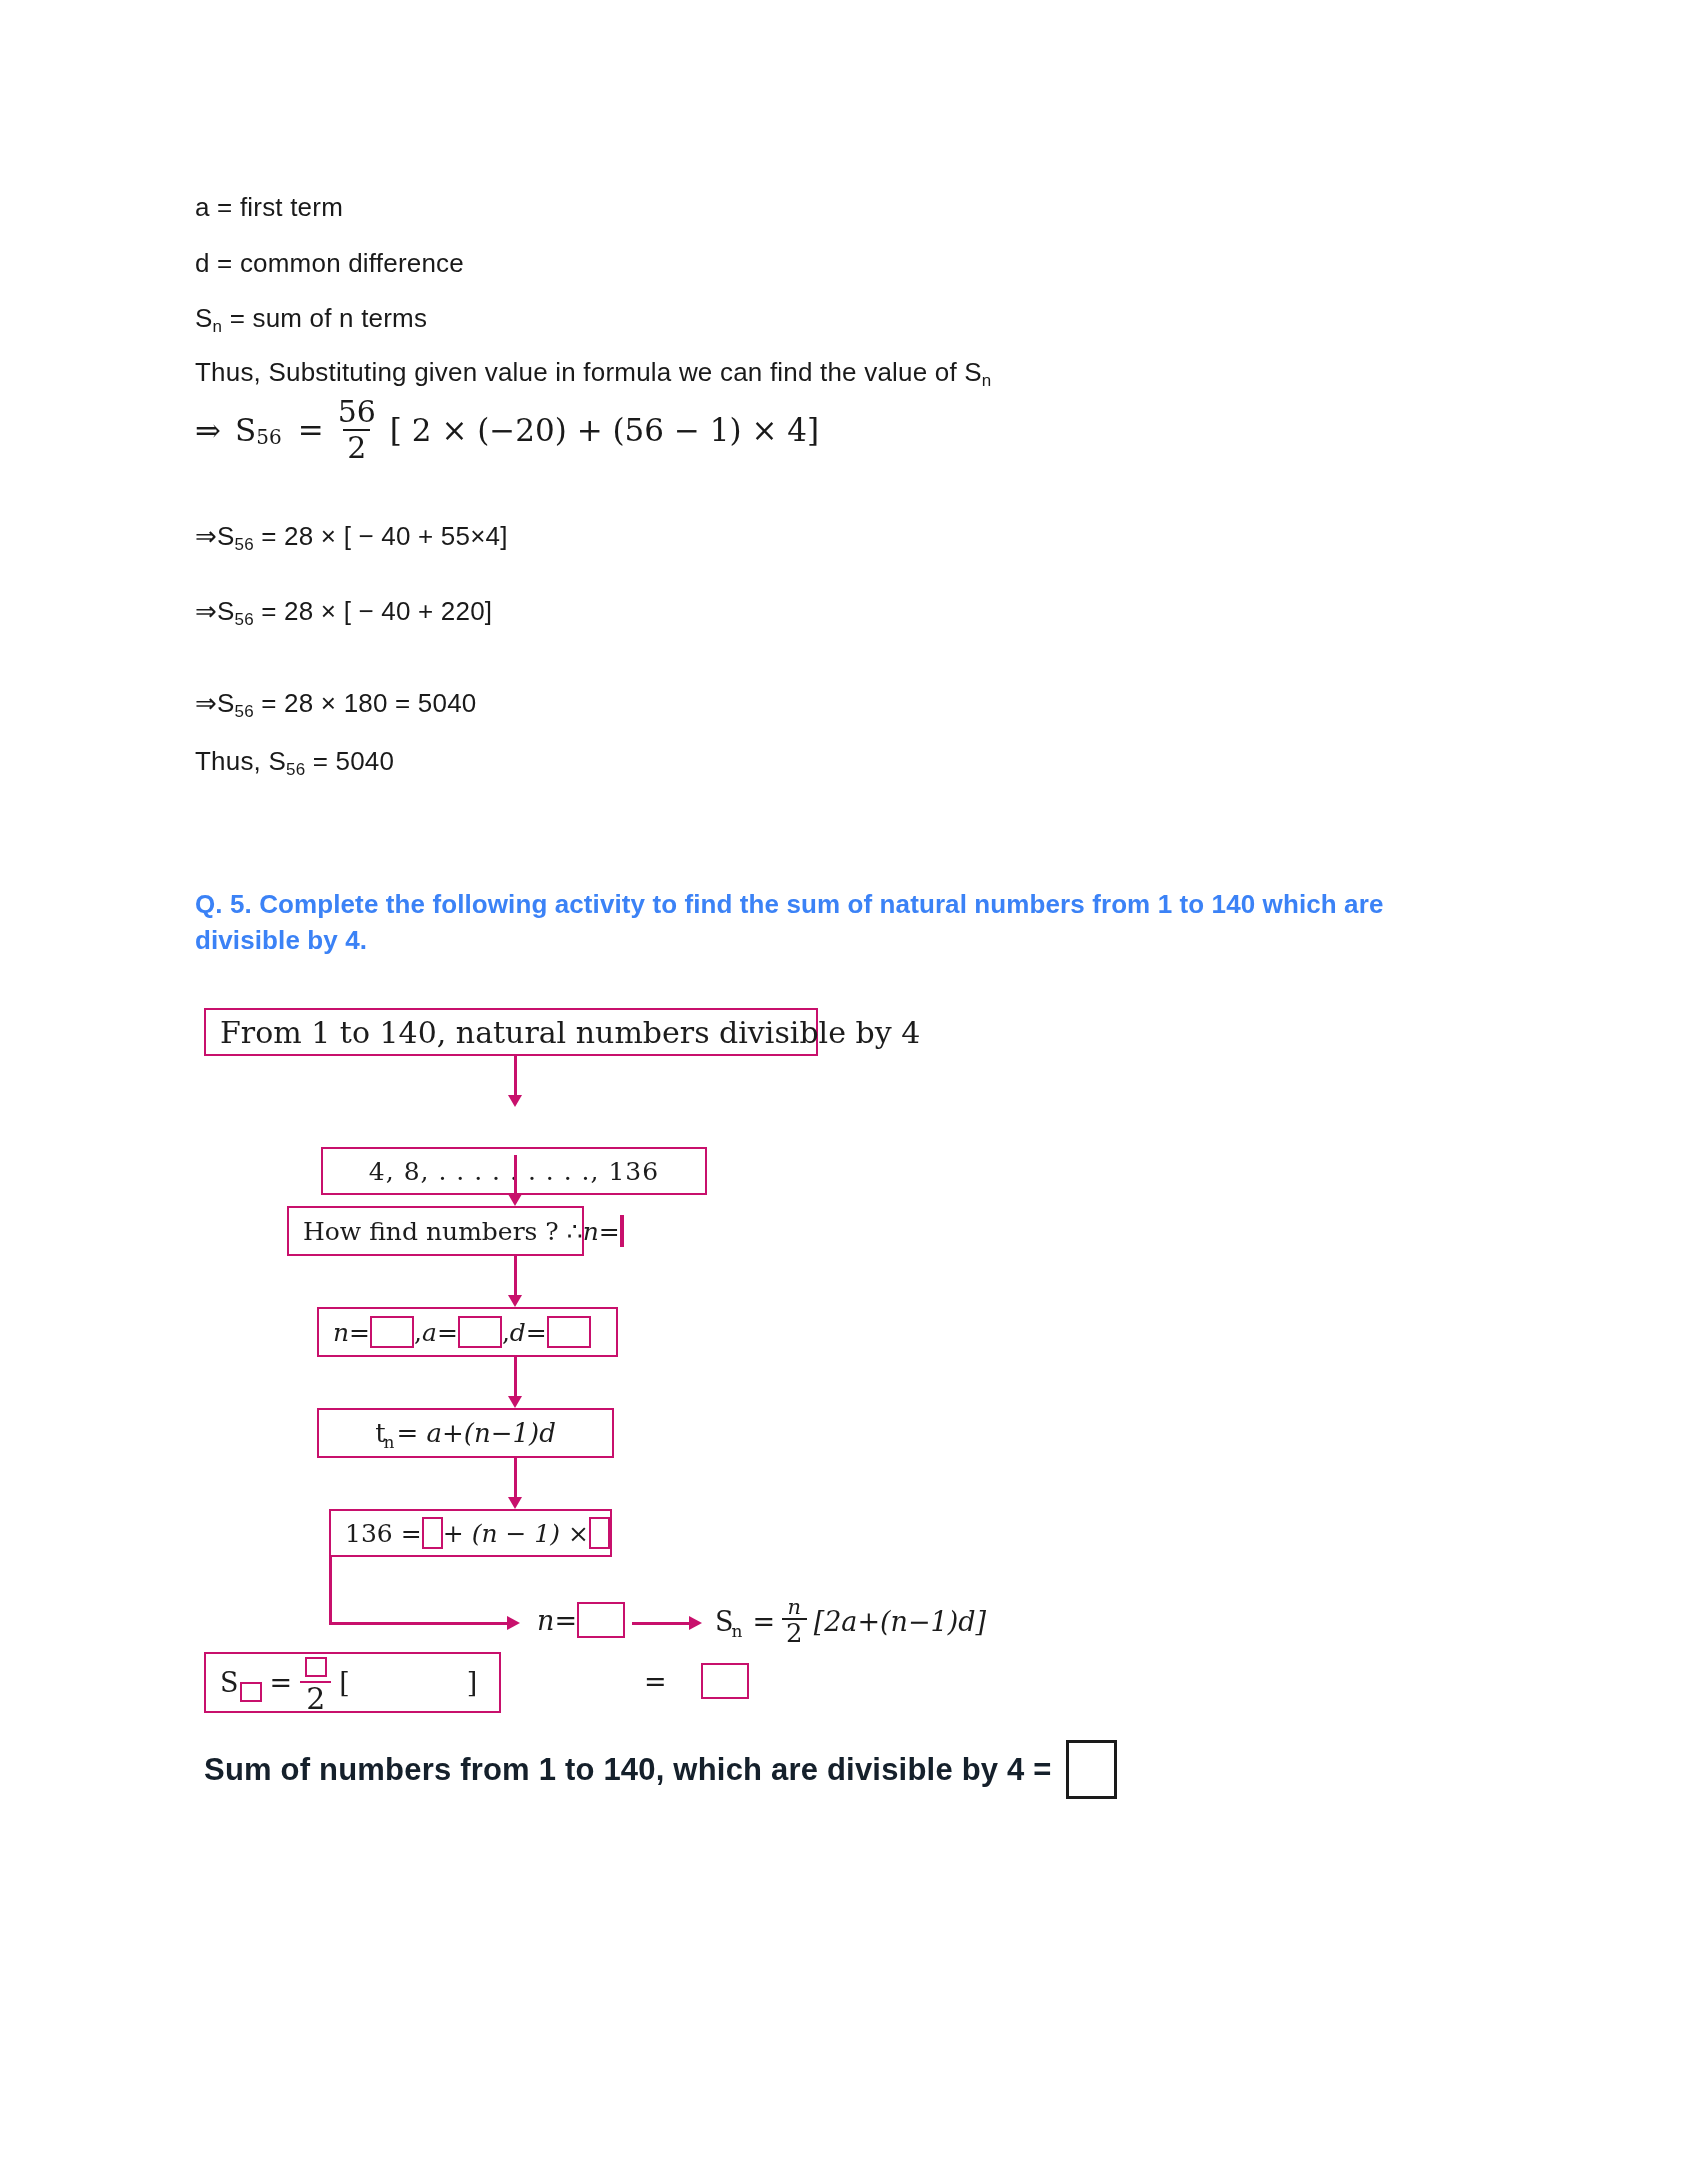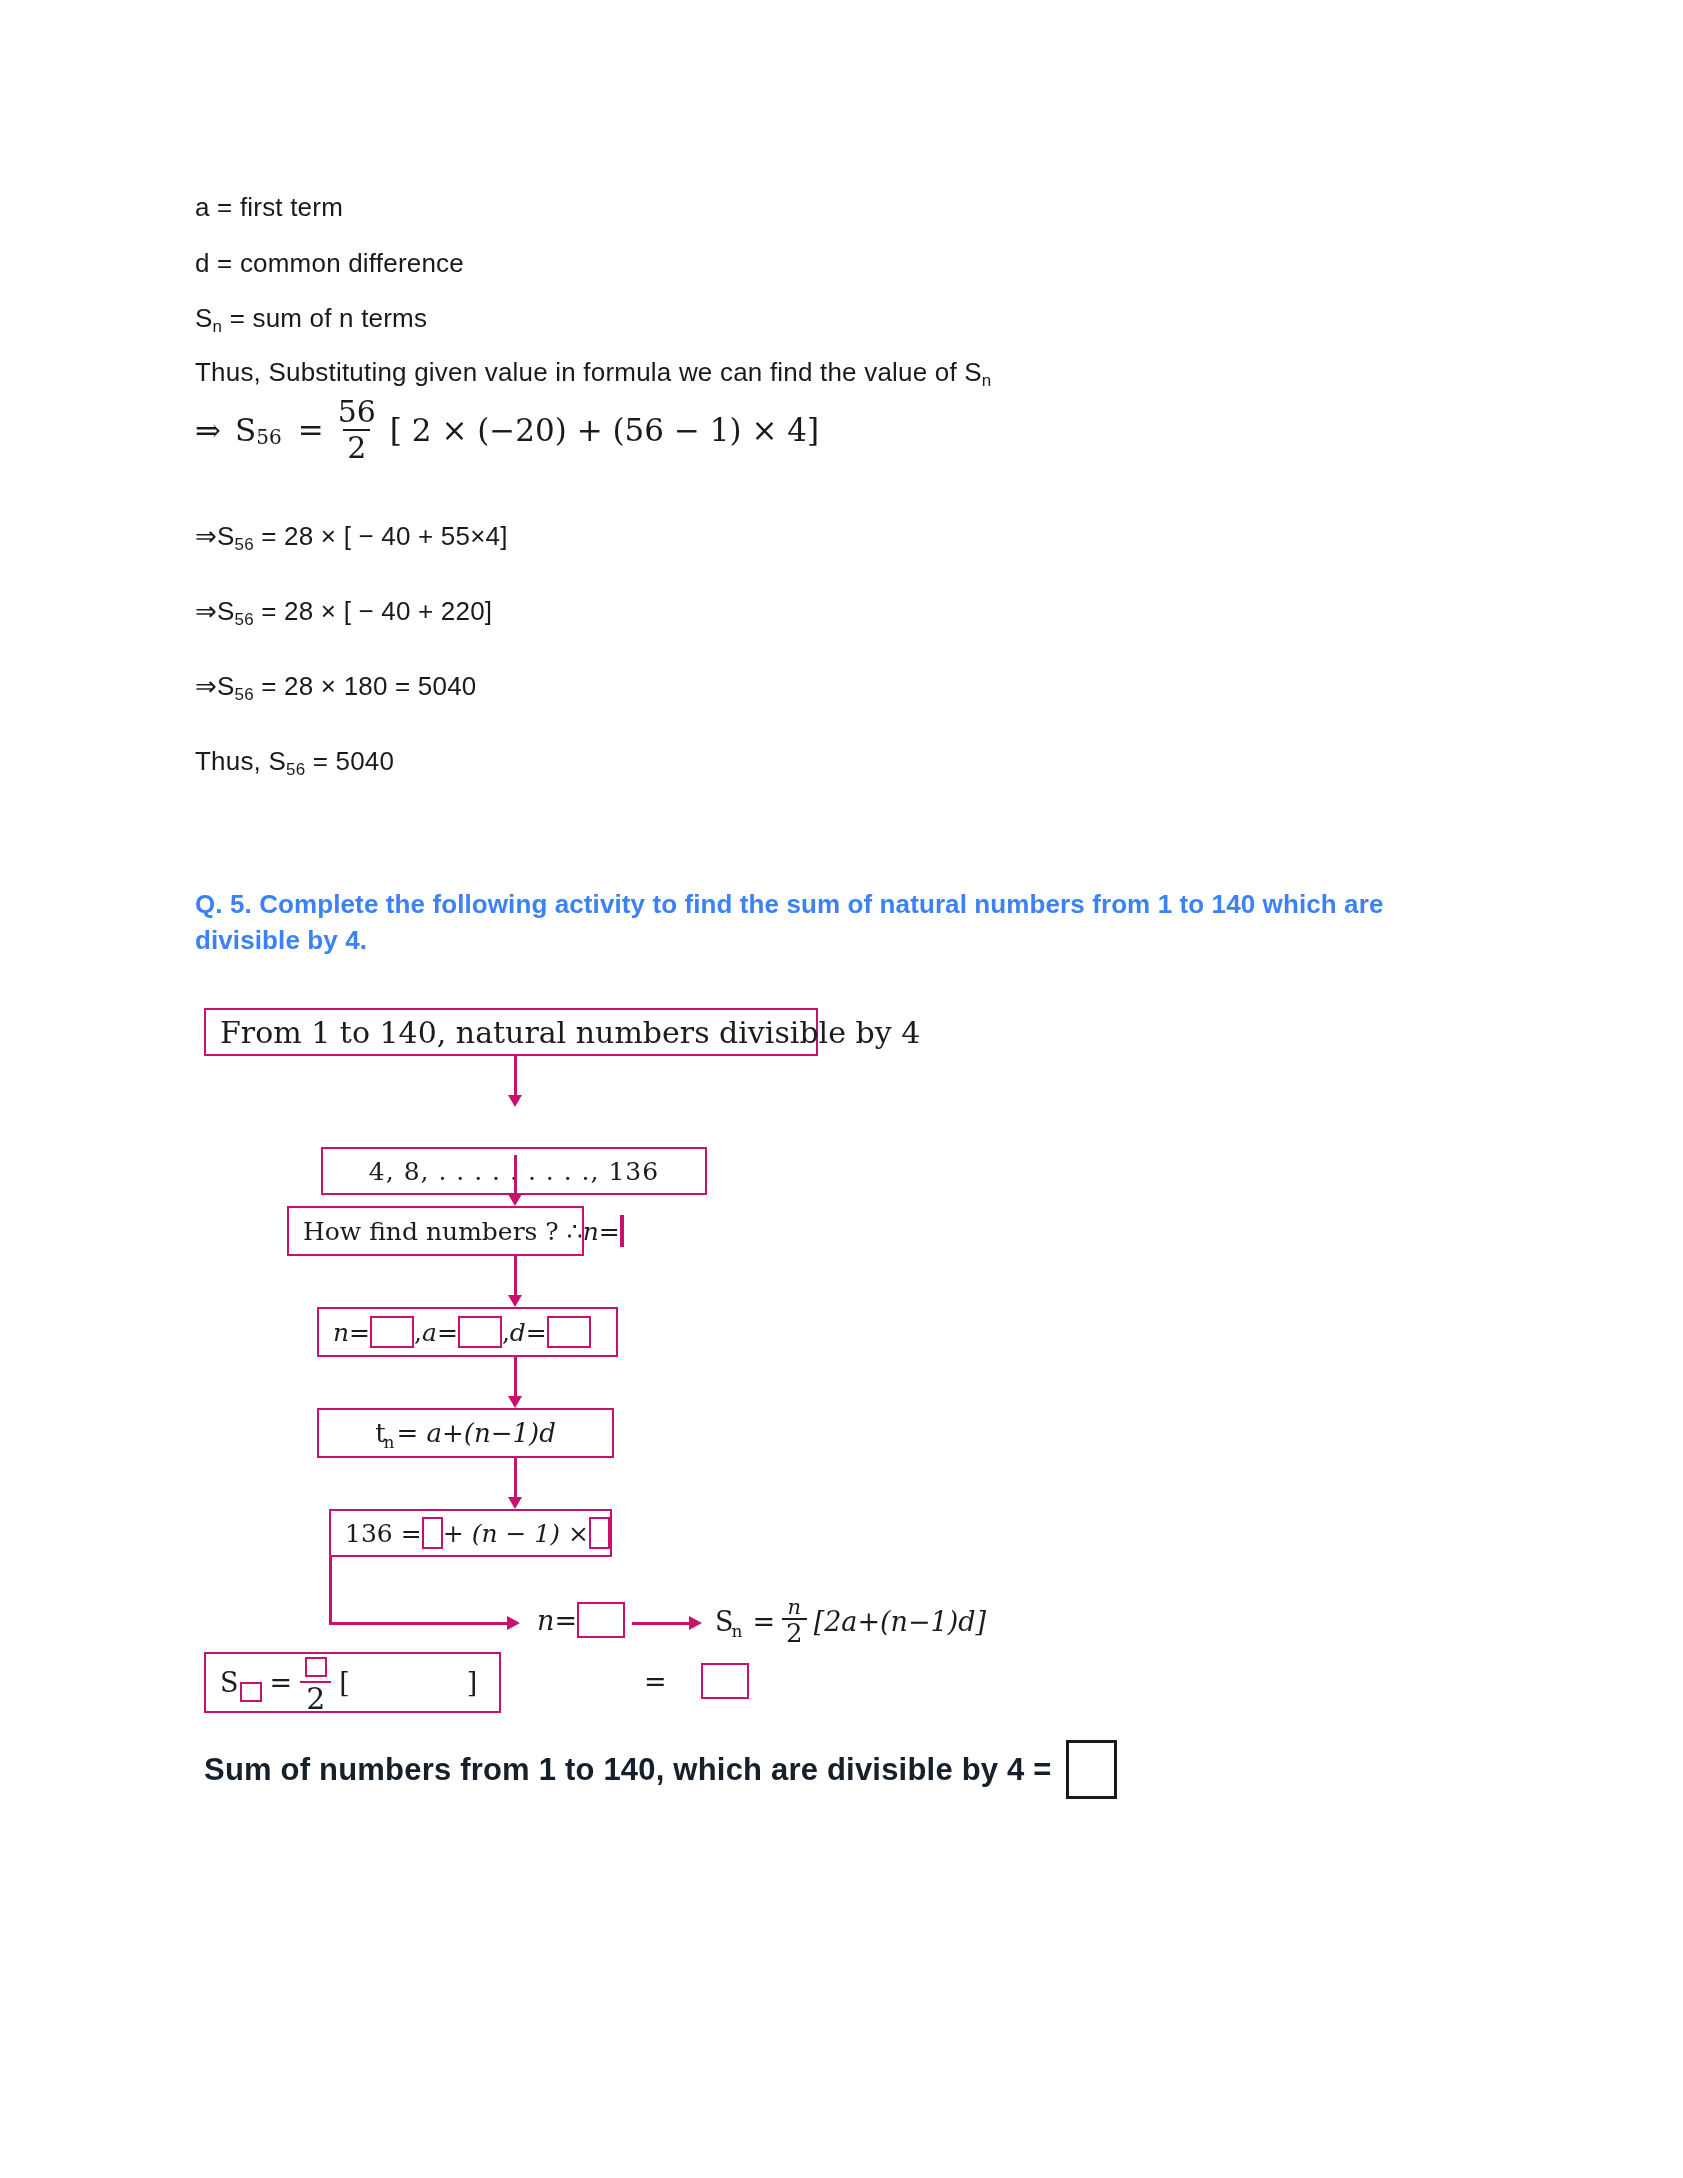--- a/index.html
+++ b/index.html
@@ -223,21 +223,21 @@
   </div>
 
   <div class="txt" style="top:520px;">
     <span>⇒</span><span>S</span><sub>56</sub><span> = 28 × [ − 40 + 55×4]</span>
   </div>
 
   <div class="txt" style="top:595px;">
     <span>⇒</span><span>S</span><sub>56</sub><span> = 28 × [ − 40 + 220]</span>
   </div>
 
-  <div class="txt" style="top:670px;">
+  <div class="txt" style="top:687px;">
     <span>⇒</span><span>S</span><sub>56</sub><span> = 28 × 180 = 5040</span>
   </div>
 
   <div class="txt" style="top:745px;">
     <span>Thus, </span><span>S</span><sub>56</sub><span> = 5040</span>
   </div>
 
   <div class="qhead" style="top:886px;">Q. 5. Complete the following activity to find the sum of natural numbers from 1 to 140 which are divisible by 4.</div>
 
   <div id="flowchart">

